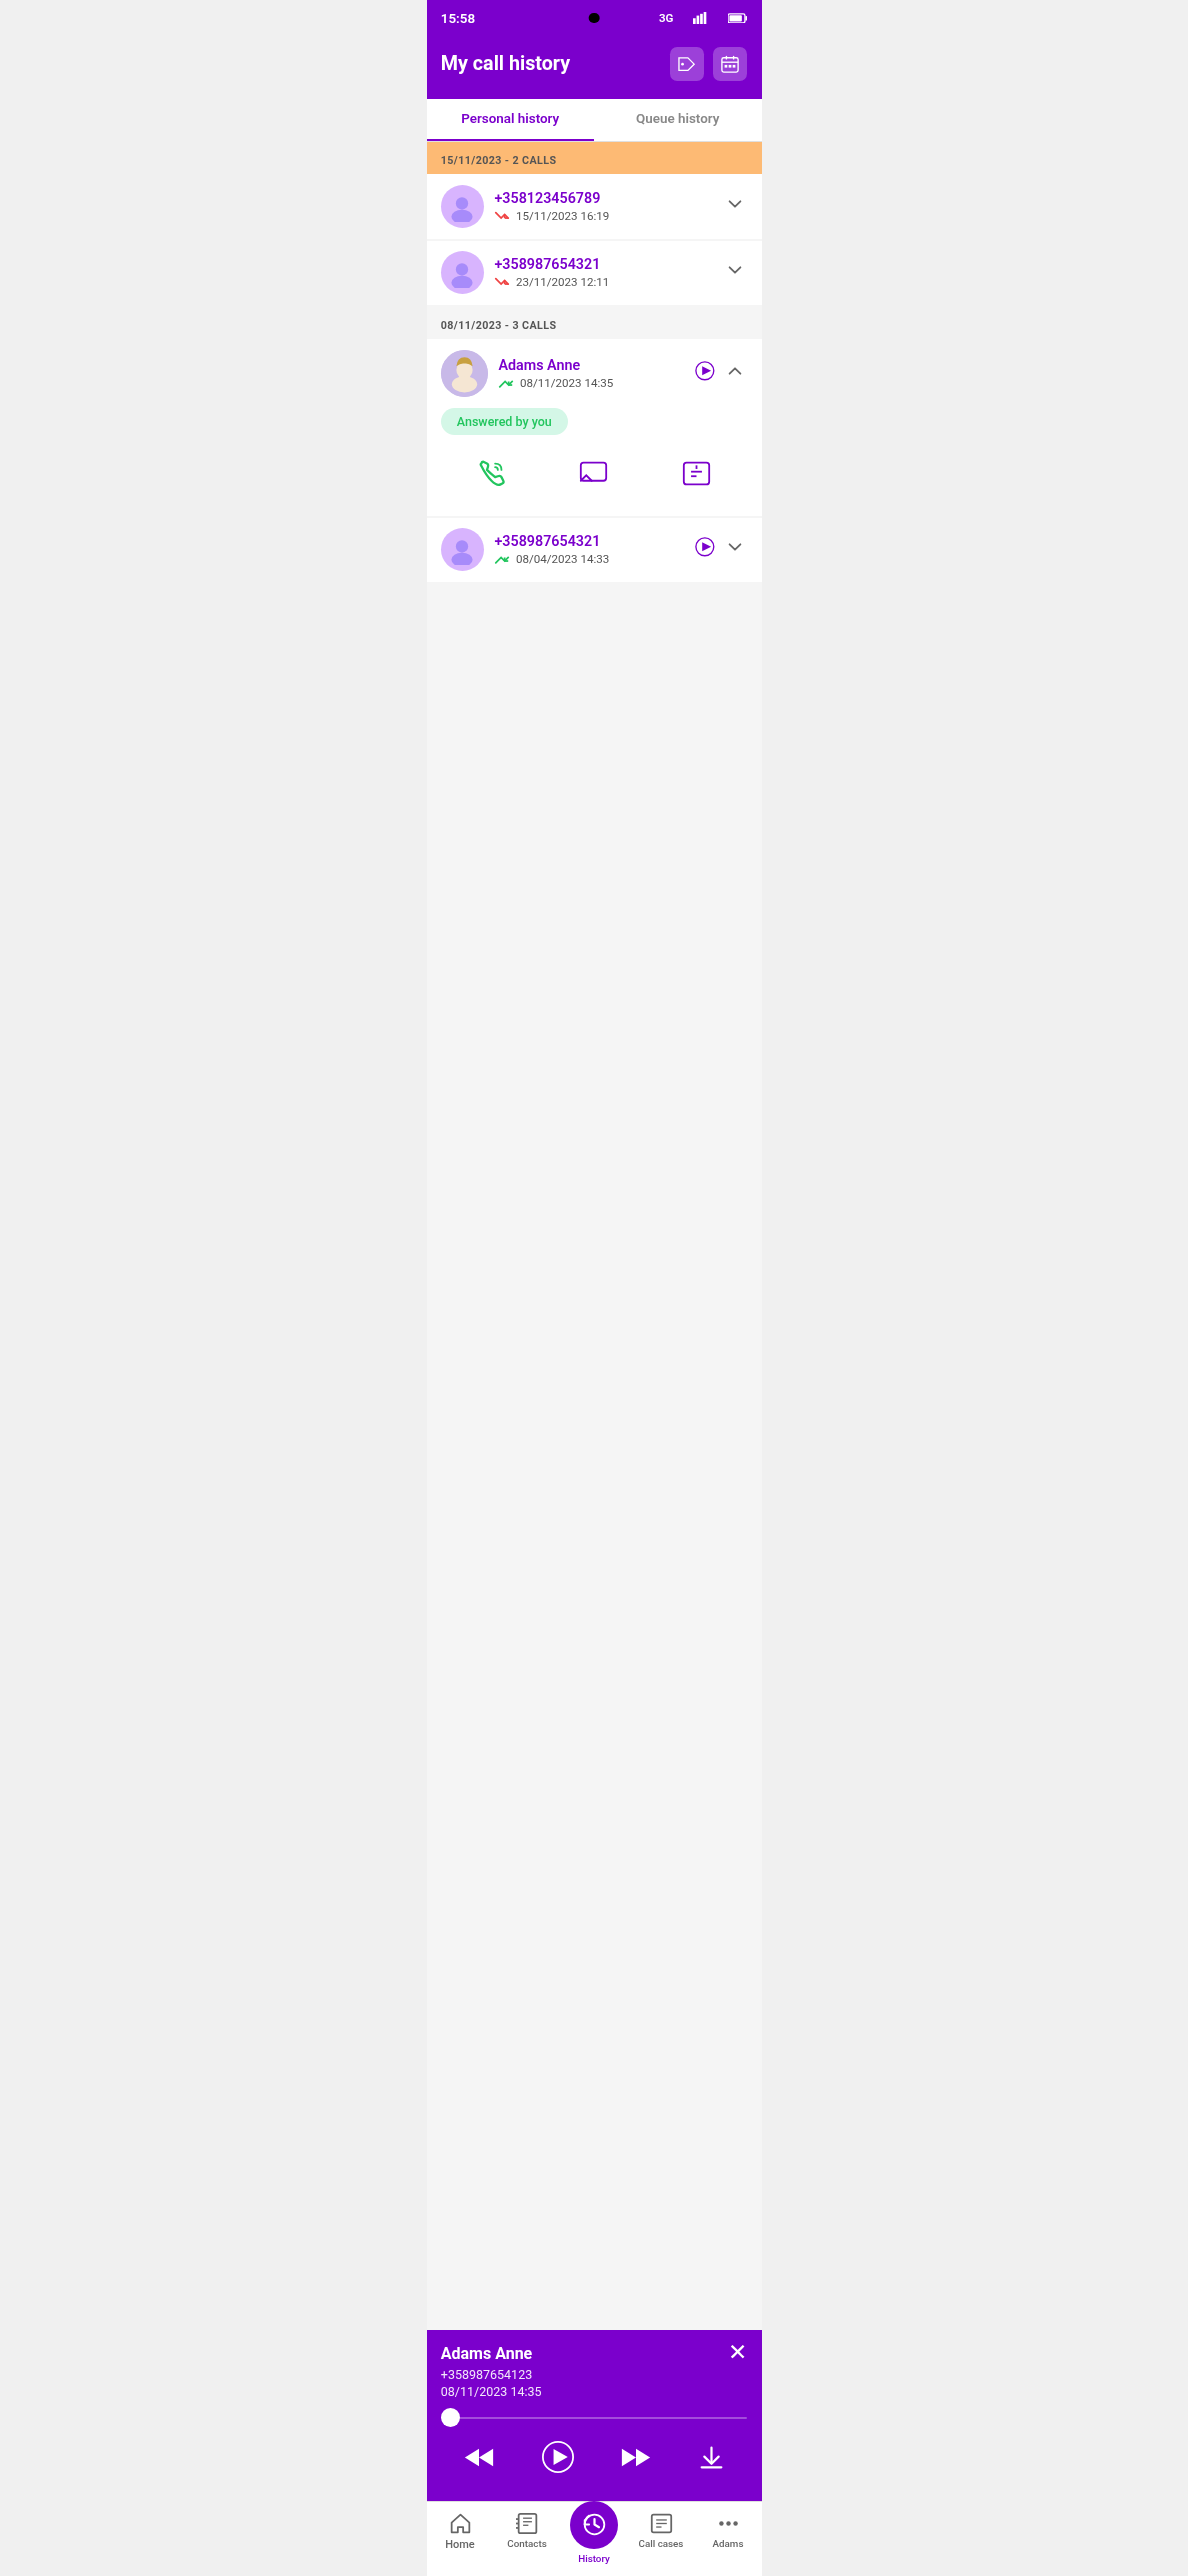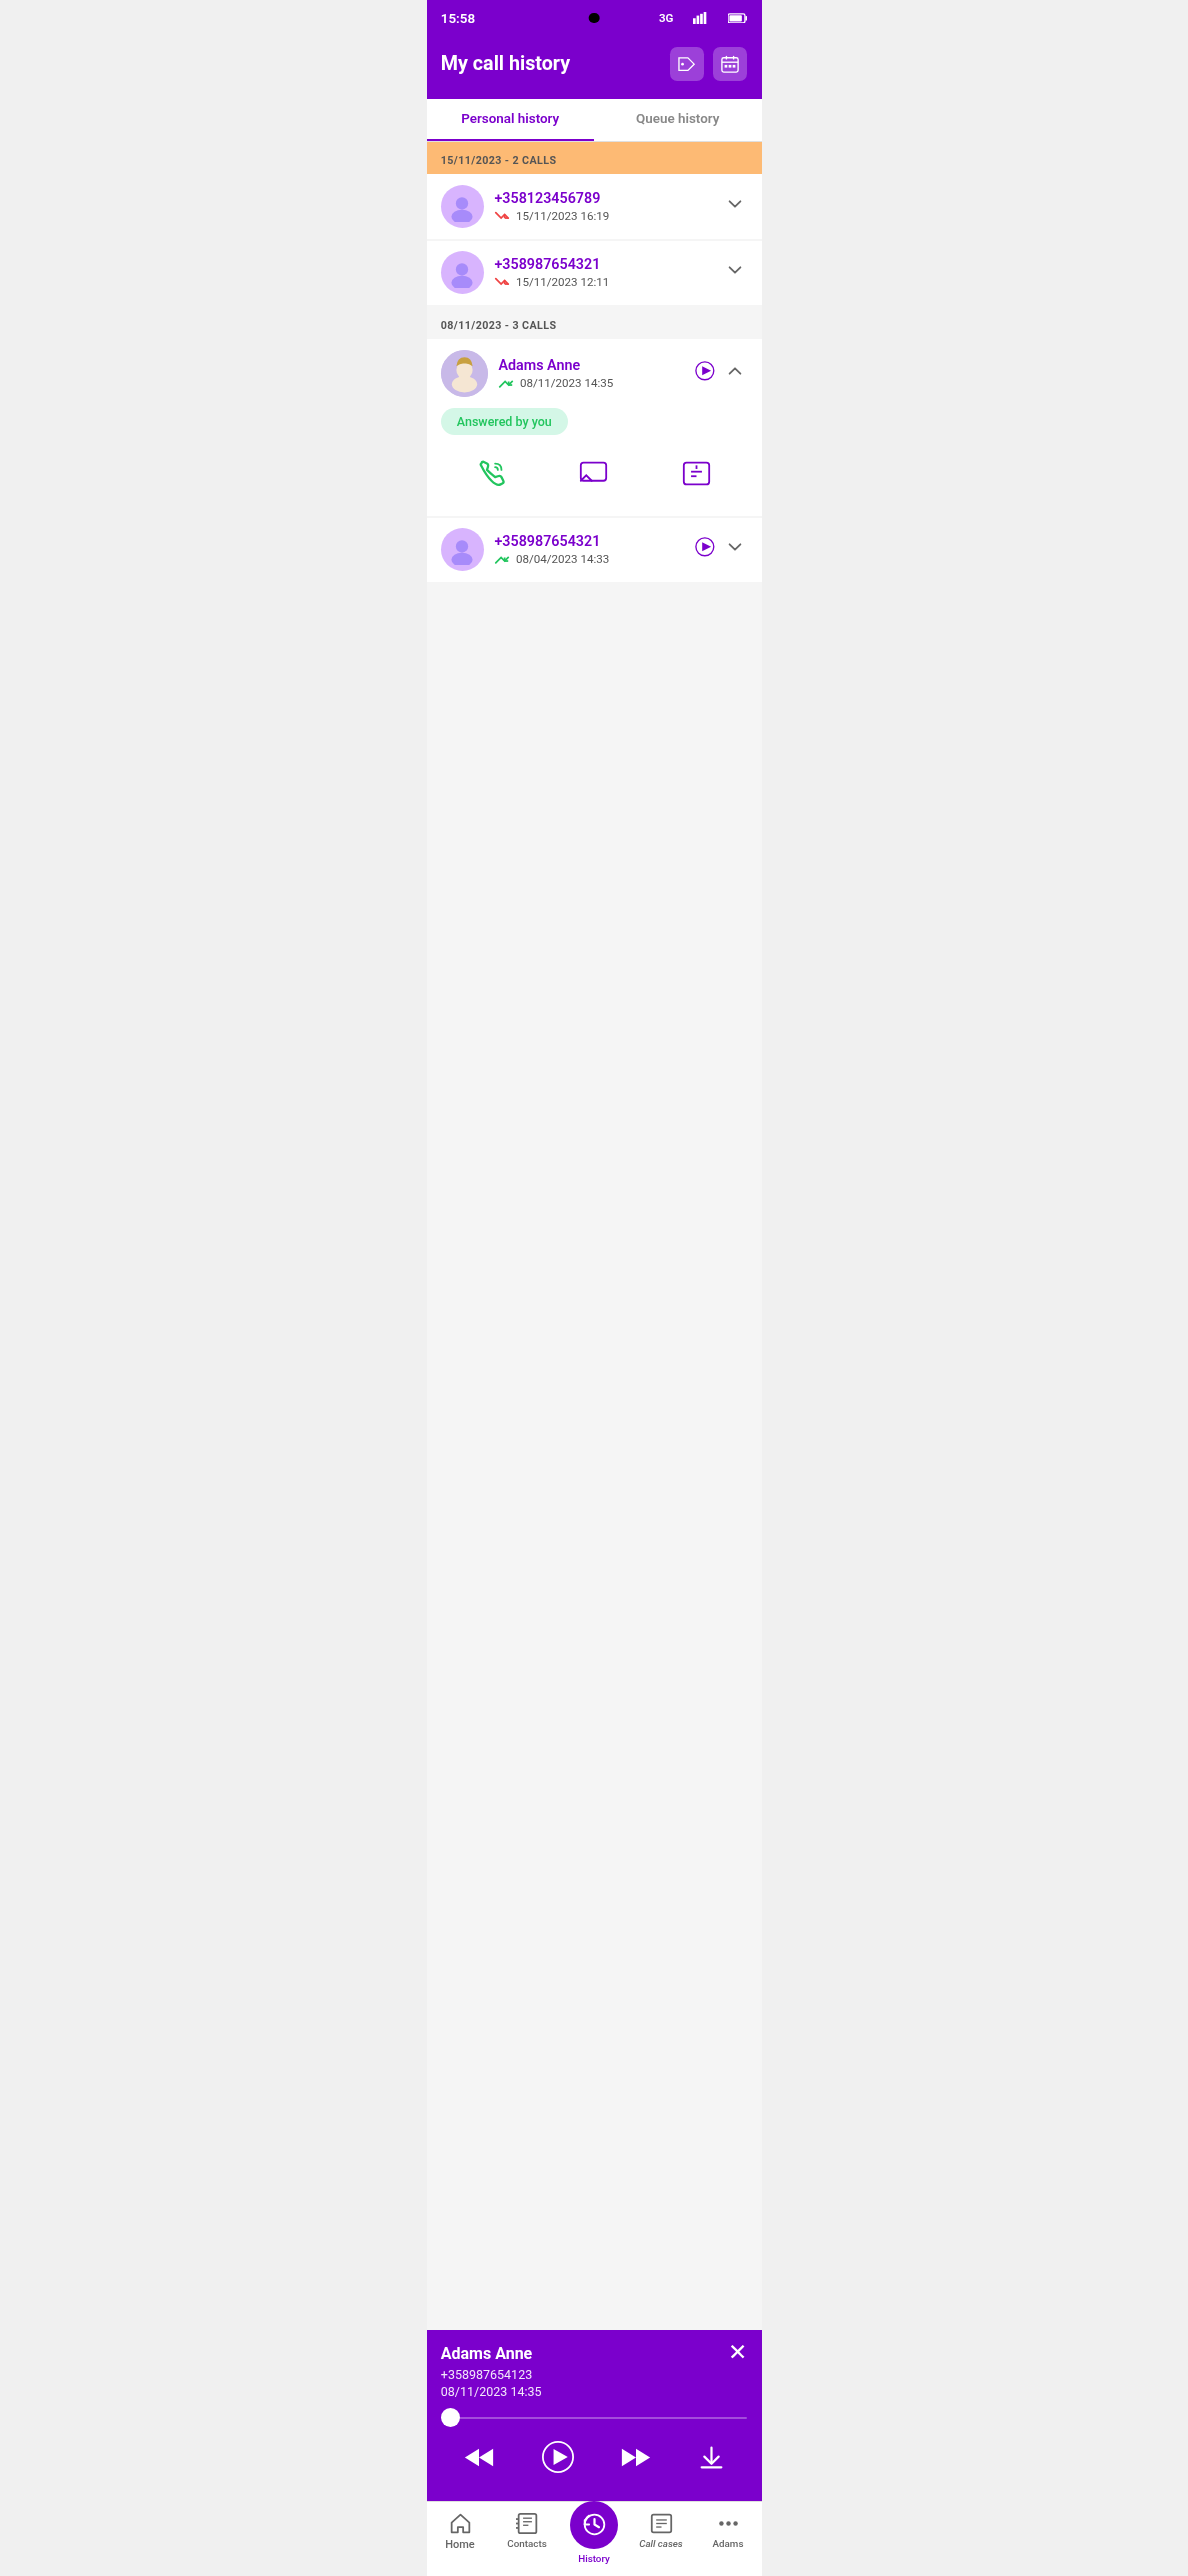--- a/index.html
+++ b/index.html
@@ -107,21 +107,21 @@
         </svg>
     </div>
     <div style="flex:1;">
       <div style="font-size:14.3px;font-weight:600;color:#7B00CC;">+358987654321</div>
       <div style="display:flex;align-items:center;gap:5.4px;margin-top:2.7px;">
         <svg width="16" height="12.5" viewBox="0 0 18 14">
             <polyline points="2,3 8,9 12,5 16,9" fill="none" stroke="#ef4444" stroke-width="2" stroke-linecap="round"></polyline>
             <line x1="12" y1="5" x2="12" y2="9" stroke="#ef4444" stroke-width="2"></line>
             <line x1="12" y1="9" x2="16" y2="9" stroke="#ef4444" stroke-width="2"></line>
           </svg>
-        <span style="font-size:11.6px;color:#555;">15/11/2023 12:11</span>
+        <span style="font-size:11.6px;color:#555;">23/11/2023 12:11</span>
       </div>
     </div>
     <button style="background:none;border:none;cursor:pointer;color:#555;font-size:18px;padding:3.6px;">
       <svg width="18" height="18" viewBox="0 0 20 20">
           <polyline points="4,7 10,13 16,7" fill="none" stroke="#666" stroke-width="2" stroke-linecap="round" stroke-linejoin="round"></polyline>
         </svg>
     </button>
   </div>
 
   <div style="padding:12.5px 14.3px 7.2px; font-size:10.7px; font-weight:700; color:#555; letter-spacing:0.4px; background:#f5f5f5;">
@@ -307,21 +307,21 @@
 
   <div style="flex:1;display:flex;flex-direction:column;align-items:center;gap:1.8px;cursor:pointer;padding:3.6px 0;">
     <div style="width:25px;height:25px;display:flex;align-items:center;justify-content:center;">
       <svg width="23" height="23" viewBox="0 0 26 26">
           <rect x="2" y="3" width="22" height="20" rx="2" fill="none" stroke="#666" stroke-width="2"></rect>
           <line x1="7" y1="9" x2="19" y2="9" stroke="#666" stroke-width="1.5"></line>
           <line x1="7" y1="13" x2="19" y2="13" stroke="#666" stroke-width="1.5"></line>
           <line x1="7" y1="17" x2="13" y2="17" stroke="#666" stroke-width="1.5"></line>
         </svg>
     </div>
-    <span style="font-size:9.8px;color:#666;font-weight:500;font-style:italic;">Call cases</span>
+    <span style="font-size:9.8px;color:#666;font-weight:500;">Call cases</span>
   </div>
 
   <div style="flex:1;display:flex;flex-direction:column;align-items:center;gap:1.8px;cursor:pointer;padding:3.6px 0;">
     <div style="width:25px;height:25px;display:flex;align-items:center;justify-content:center;">
       <svg width="23" height="9" viewBox="0 0 26 10">
           <circle cx="5" cy="5" r="2.5" fill="#666"></circle>
           <circle cx="13" cy="5" r="2.5" fill="#666"></circle>
           <circle cx="21" cy="5" r="2.5" fill="#666"></circle>
         </svg>
     </div>

